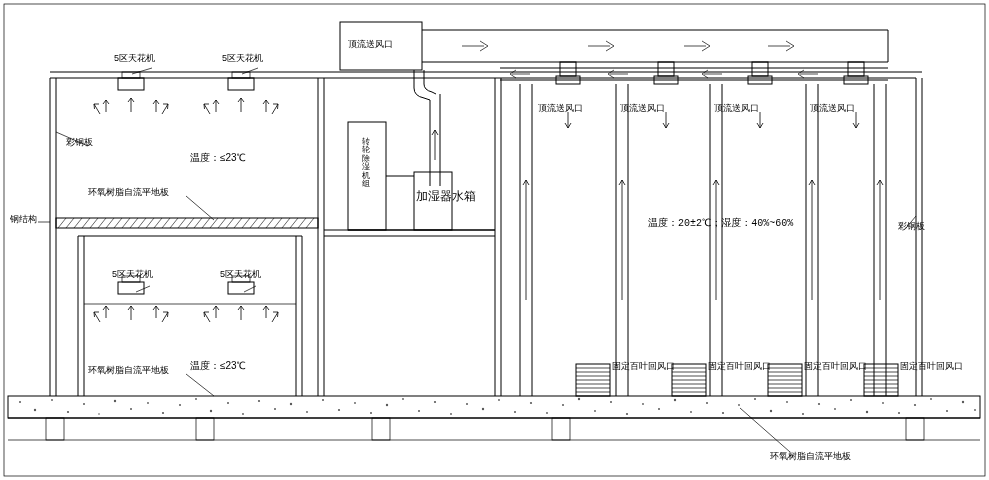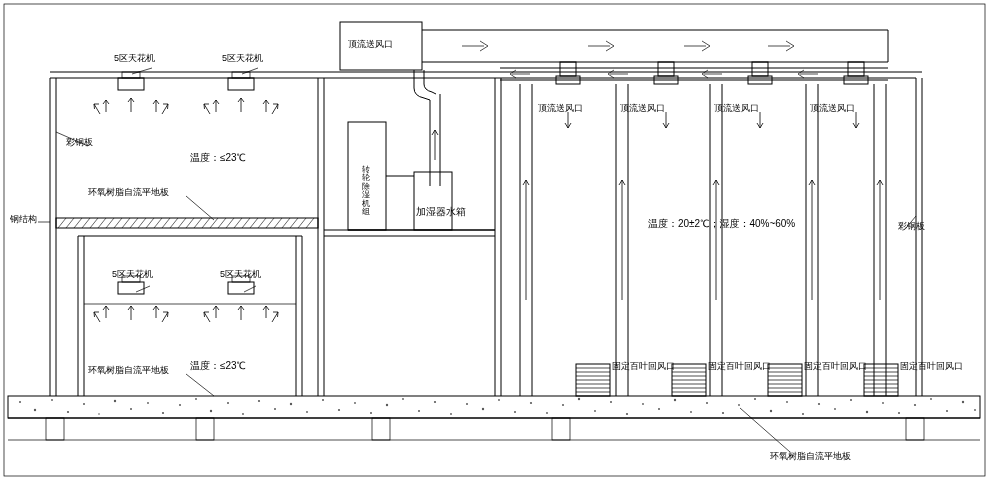--- a/index.html
+++ b/index.html
@@ -349,25 +349,25 @@
   <div class="lbl" style="left:898px;top:222px;">彩钢板</div>
   <div class="lbl" style="left:10px;top:215px;text-align:center;">钢结构</div>
 
   <div class="lbl" style="left:190px;top:152px;font-size:10px;">温度：≤23℃</div>
   <div class="lbl" style="left:190px;top:360px;font-size:10px;">温度：≤23℃</div>
 
   <div class="lbl" style="left:88px;top:188px;">环氧树脂自流平地板</div>
   <div class="lbl" style="left:88px;top:366px;">环氧树脂自流平地板</div>
   <div class="lbl" style="left:770px;top:452px;">环氧树脂自流平地板</div>
 
-  <div class="lbl" style="left:648px;top:218px;font-size:10px;">温度：20±2℃；湿度：40%~60%</div>
+  <div class="lbl" style="left:648px;top:218px;font-size:10px;font-family:Liberation Mono, monospace;">温度：20±2℃；湿度：40%~60%</div>
 
   <div class="lbl" style="left:348px;top:40px;">顶流送风口</div>
-  <div class="lbl-v" style="left:360px;top:138px;margin-top:28px;">转轮除湿机组</div>
-  <div class="lbl" style="left:416px;top:190px;font-size:10px;margin-top:16px;">加湿器水箱</div>
+  <div class="lbl-v" style="left:360px;top:138px;">转轮除湿机组</div>
+  <div class="lbl" style="left:416px;top:190px;font-size:12px;">加湿器水箱</div>
 
   <div class="lbl" style="left:538px;top:104px;">顶流送风口</div>
   <div class="lbl" style="left:620px;top:104px;">顶流送风口</div>
   <div class="lbl" style="left:714px;top:104px;">顶流送风口</div>
   <div class="lbl" style="left:810px;top:104px;">顶流送风口</div>
 
   <div class="lbl" style="left:612px;top:362px;">固定百叶回风口</div>
   <div class="lbl" style="left:708px;top:362px;">固定百叶回风口</div>
   <div class="lbl" style="left:804px;top:362px;">固定百叶回风口</div>
   <div class="lbl" style="left:900px;top:362px;">固定百叶回风口</div>

